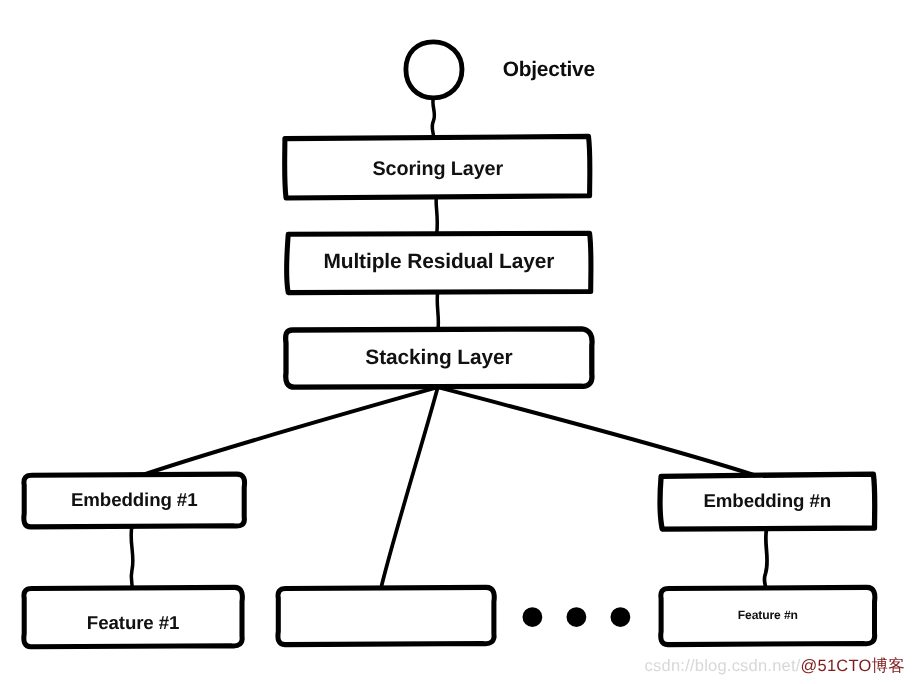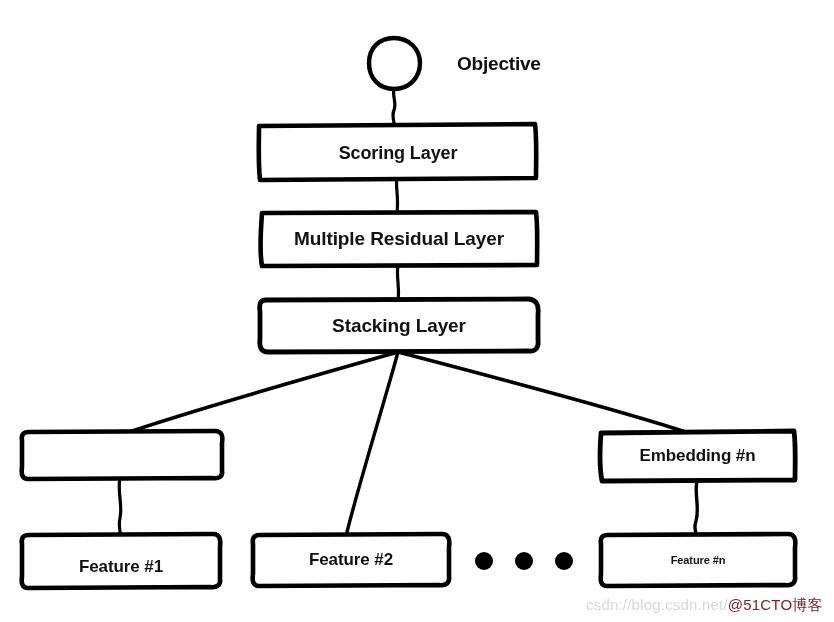--- a/index.html
+++ b/index.html
@@ -171,26 +171,26 @@
   </svg>
 
   <div class="objective-label" style="left:457px; top:53px;">Objective</div>
 
   <div class="node-label" style="left:259px; top:126px; width:278px; height:54px; font-size:18px;">Scoring Layer</div>
 
   <div class="node-label" style="left:261px; top:212px; width:276px; height:54px; font-size:19px;">Multiple Residual Layer</div>
 
   <div class="node-label" style="left:260px; top:299px; width:278px; height:53px; font-size:19px;">Stacking Layer</div>
 
+  <div class="node-label" style="left:22px; top:431px; width:200px; height:48px; font-size:17px;">Embedding #1</div>
 
   <div class="node-label" style="left:600px; top:431px; width:195px; height:50px; font-size:17px;">Embedding #n</div>
 
   <div class="node-label" style="left:22px; top:534px; width:198px; height:66px; font-size:17px;">Feature #1</div>
 
-  <div class="node-label" style="left:253px; top:534px; width:196px; height:52px; font-size:17px;">Feature #2</div>
 
   <div class="node-label" style="left:601px; top:534px; width:194px; height:52px; font-size:11px;">Feature #n</div>
 
   <div class="watermark">
     <span>csdn://blog.csdn.net/</span><span class="wm-dark">@51CTO博客</span>
   </div>
 
 </div>
 
 </body></html>

